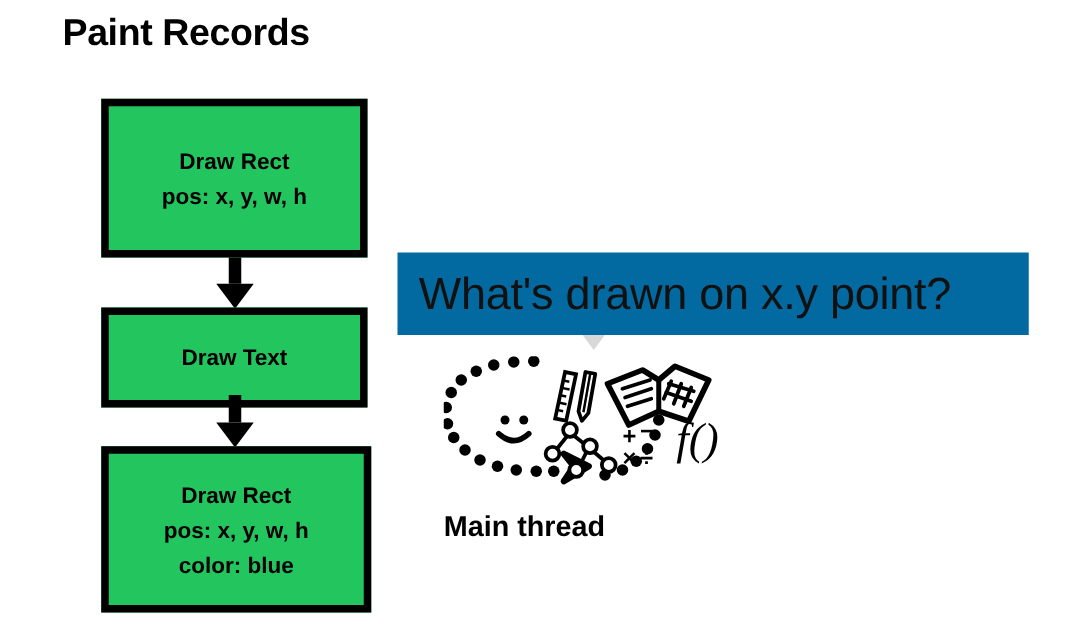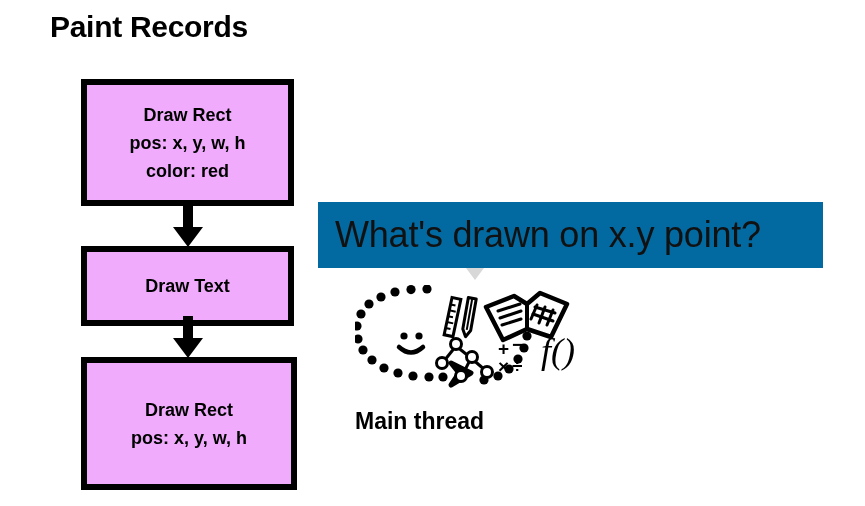--- a/index.html
+++ b/index.html
@@ -25,21 +25,21 @@
     letter-spacing: -0.3px;
     color: #000000;
     white-space: nowrap;
   }
 
   
   .record-box {
     position: absolute;
     box-sizing: border-box;
     border: 6px solid #000000;
-    background: #f0abfc;
+    background: #22c55e;
     display: flex;
     flex-direction: column;
     align-items: center;
     justify-content: center;
     text-align: center;
   }
   .record-line {
     font-size: 18px;
     font-weight: bold;
     line-height: 28px;
@@ -130,40 +130,40 @@
   }
 </style>
 </head>
 <body>
 
 <div class="slide-title">Paint Records</div>
 
 <div class="record-box" id="box-1">
   <div class="record-line">Draw Rect</div>
   <div class="record-line">pos: x, y, w, h</div>
-  <div class="record-line">color: red</div>
 </div>
 
 <div class="flow-arrow" id="arrow-1">
   <div class="shaft"></div>
   <div class="head"></div>
 </div>
 
 <div class="record-box" id="box-2">
   <div class="record-line">Draw Text</div>
 </div>
 
 <div class="flow-arrow" id="arrow-2">
   <div class="shaft"></div>
   <div class="head"></div>
 </div>
 
 <div class="record-box" id="box-3">
   <div class="record-line">Draw Rect</div>
   <div class="record-line">pos: x, y, w, h</div>
+  <div class="record-line">color: blue</div>
 </div>
 
 <div class="speech-bubble">
   <span class="bubble-text">What's drawn on x.y point?</span>
 </div>
 <div class="bubble-tail"></div>
 
 <div class="thinker">
   <svg width="240" height="115" viewBox="0 0 240 115" xmlns="http://www.w3.org/2000/svg">
 

